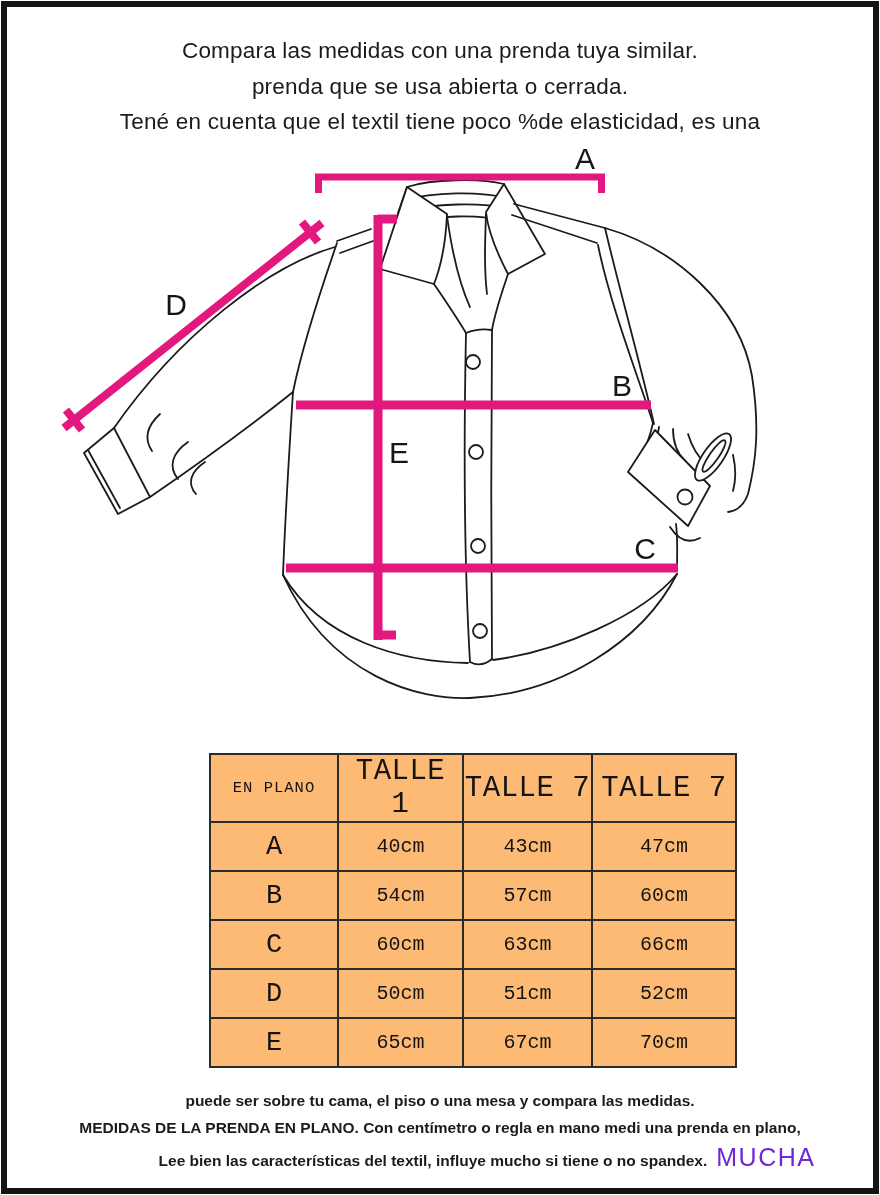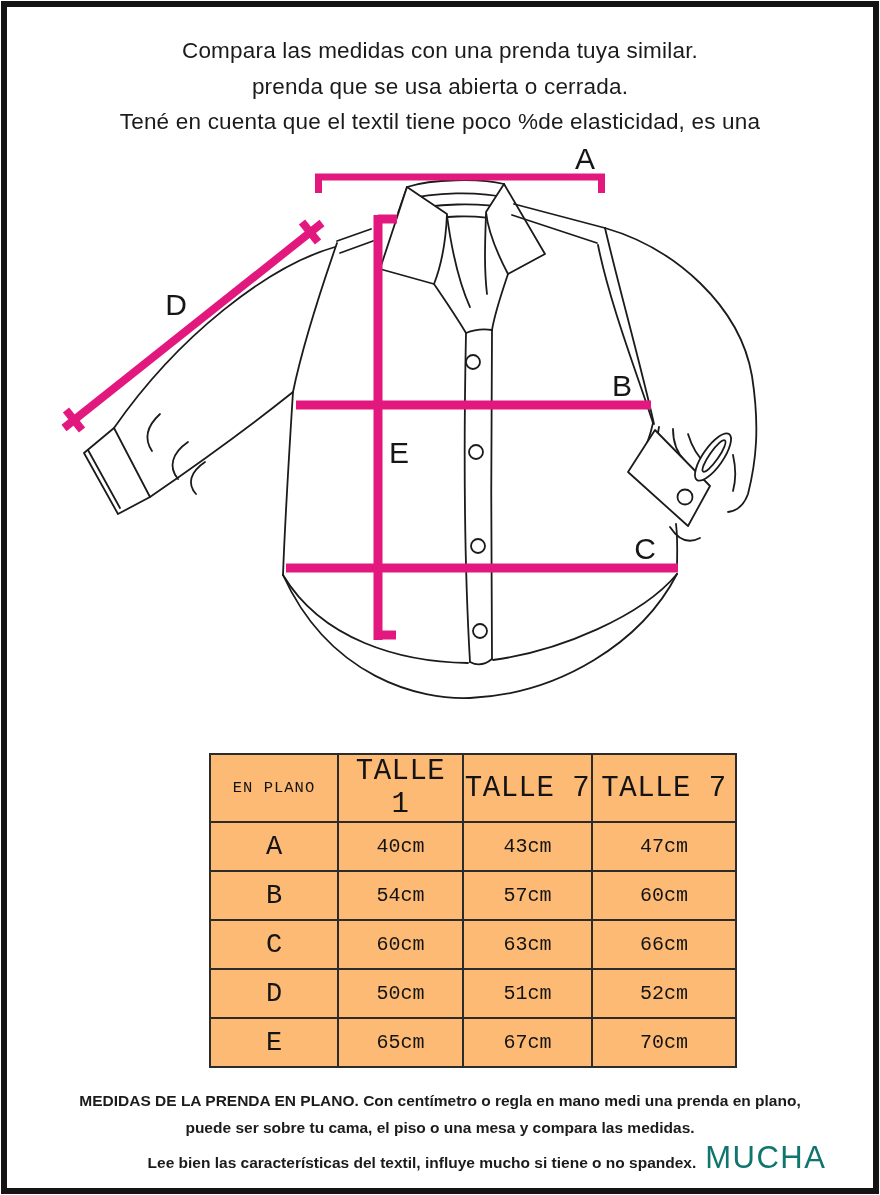--- a/index.html
+++ b/index.html
@@ -24,21 +24,21 @@
   .size-table thead th.c0{font-size:15.5px;letter-spacing:1px;}
   .size-table tbody td{height:47px;font-size:20px;}
   .size-table tbody td.rl{font-size:27px;}
 
   
   .footer{position:absolute;top:1087px;left:0;width:880px;text-align:center;
           font-size:15.5px;line-height:27px;font-weight:600;color:#1b1b1b;z-index:10;}
   .footer .fl{margin:0;}
   .footer .l3{display:flex;justify-content:center;align-items:baseline;gap:9px;
               transform:translateX(47px);margin-top:3px;}
-  .footer .brand{font-size:31px;font-weight:400;letter-spacing:1.5px;color:#0f766e;}
+  .footer .brand{font-size:25px;font-weight:400;letter-spacing:1.5px;color:#6d28d9;}
 </style>
 </head>
 <body>
 
 <div class="page">
   <div class="frame"></div>
 
   <div class="intro">
     <span>Compara las medidas con una prenda tuya similar.</span>
     <span>prenda que se usa abierta o cerrada.</span>
@@ -182,20 +182,20 @@
       <tr>
         <td class="rl">E</td>
         <td>65cm</td>
         <td>67cm</td>
         <td>70cm</td>
       </tr>
     </tbody>
   </table>
 
   <div class="footer">
+    <p class="fl">puede ser sobre tu cama, el piso o una mesa y compara las medidas.</p>
     <p class="fl">MEDIDAS DE LA PRENDA EN PLANO. Con centímetro o regla en mano medi una prenda en plano,</p>
-    <p class="fl">puede ser sobre tu cama, el piso o una mesa y compara las medidas.</p>
     <div class="l3">
       <span>Lee bien las características del textil, influye mucho si tiene o no spandex.</span>
       <span class="brand">MUCHA</span>
     </div>
   </div>
 </div>
 
 </body></html>

